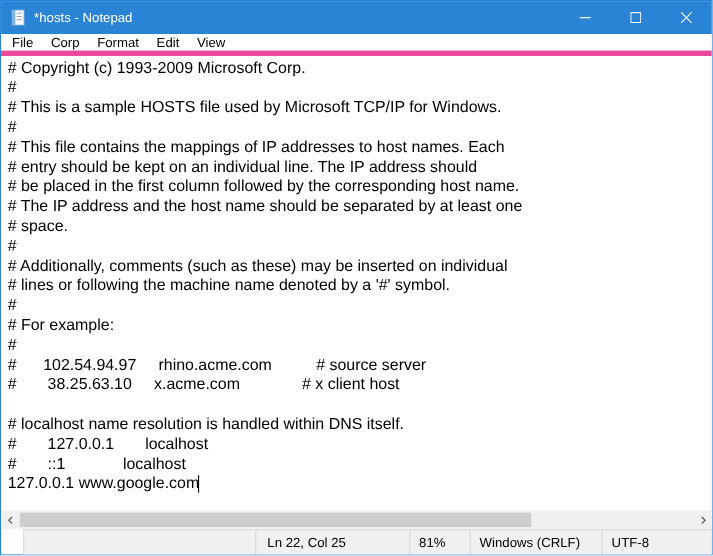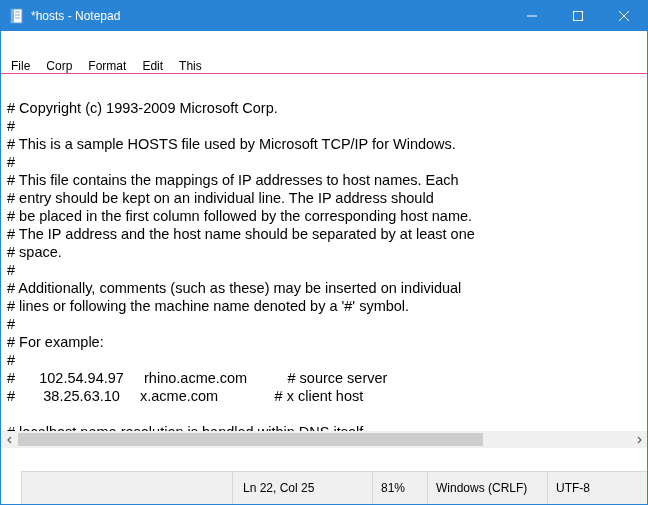--- a/index.html
+++ b/index.html
@@ -8,21 +8,20 @@
     width: 648px; height: 505px;
     font-family: "Segoe UI", Tahoma, sans-serif;
     font-size: 12px;
     background: #fff;
     overflow: hidden;
   }
   .window {
     width: 648px; height: 505px;
     display: flex; flex-direction: column;
     border: 1px solid #2a84d6;
-    gap: 23px;
   }
   .titlebar {
     height: 30px;
     background: #2a84d6;
     color: #fff;
     display: flex; align-items: center;
     user-select: none;
   }
   .titlebar .icon {
     width: 16px; height: 16px;
@@ -37,23 +36,23 @@
   .winbtn {
     width: 46px; height: 30px;
     display: flex; align-items: center; justify-content: center;
     color: #fff;
   }
   .winbtn svg { stroke: #fff; }
 
   .menubar {
     height: 20px;
     background: #fff;
-    display: flex; align-items: flex-start;
+    display: flex; align-items: center;
     padding: 4px 2px;
-    border-bottom: 1px solid #ec4899;
+    border-bottom: 5px solid #ec4899;
   }
   .menuitem {
     padding: 1px 8px;
     font-size: 12px;
     color: #000;
   }
 
   .editor-wrap {
     flex: 1 1 auto;
     position: relative;
@@ -96,21 +95,21 @@
     position: relative;
   }
   .hs-thumb {
     position: absolute;
     left: 0; top: 2px; bottom: 2px;
     width: 76%;
     background: #cdcdcd;
   }
 
   .statusbar {
-    height: 33px;
+    height: 23px;
     background: #f0f0f0;
     border-top: 1px solid #d8d8d8;
     display: flex;
     align-items: stretch;
     font-size: 12px;
     color: #000;
     margin-left: 20px;
   }
   .status-spacer { flex: 1 1 auto; border-left: 1px solid #d8d8d8; }
   .status-cell {
@@ -156,21 +155,21 @@
           <line x1="10" y1="0" x2="0" y2="10" stroke-width="1"></line>
         </svg>
     </div>
   </div>
 
   <div class="menubar">
     <div class="menuitem">File</div>
     <div class="menuitem">Corp</div>
     <div class="menuitem">Format</div>
     <div class="menuitem">Edit</div>
-    <div class="menuitem">This</div>
+    <div class="menuitem">View</div>
   </div>
 
   <div class="editor-wrap">
     <div class="editor"><span># Copyright (c) 1993-2009 Microsoft Corp.
 #
 # This is a sample HOSTS file used by Microsoft TCP/IP for Windows.
 #
 # This file contains the mappings of IP addresses to host names. Each
 # entry should be kept on an individual line. The IP address should
 # be placed in the first column followed by the corresponding host name.

